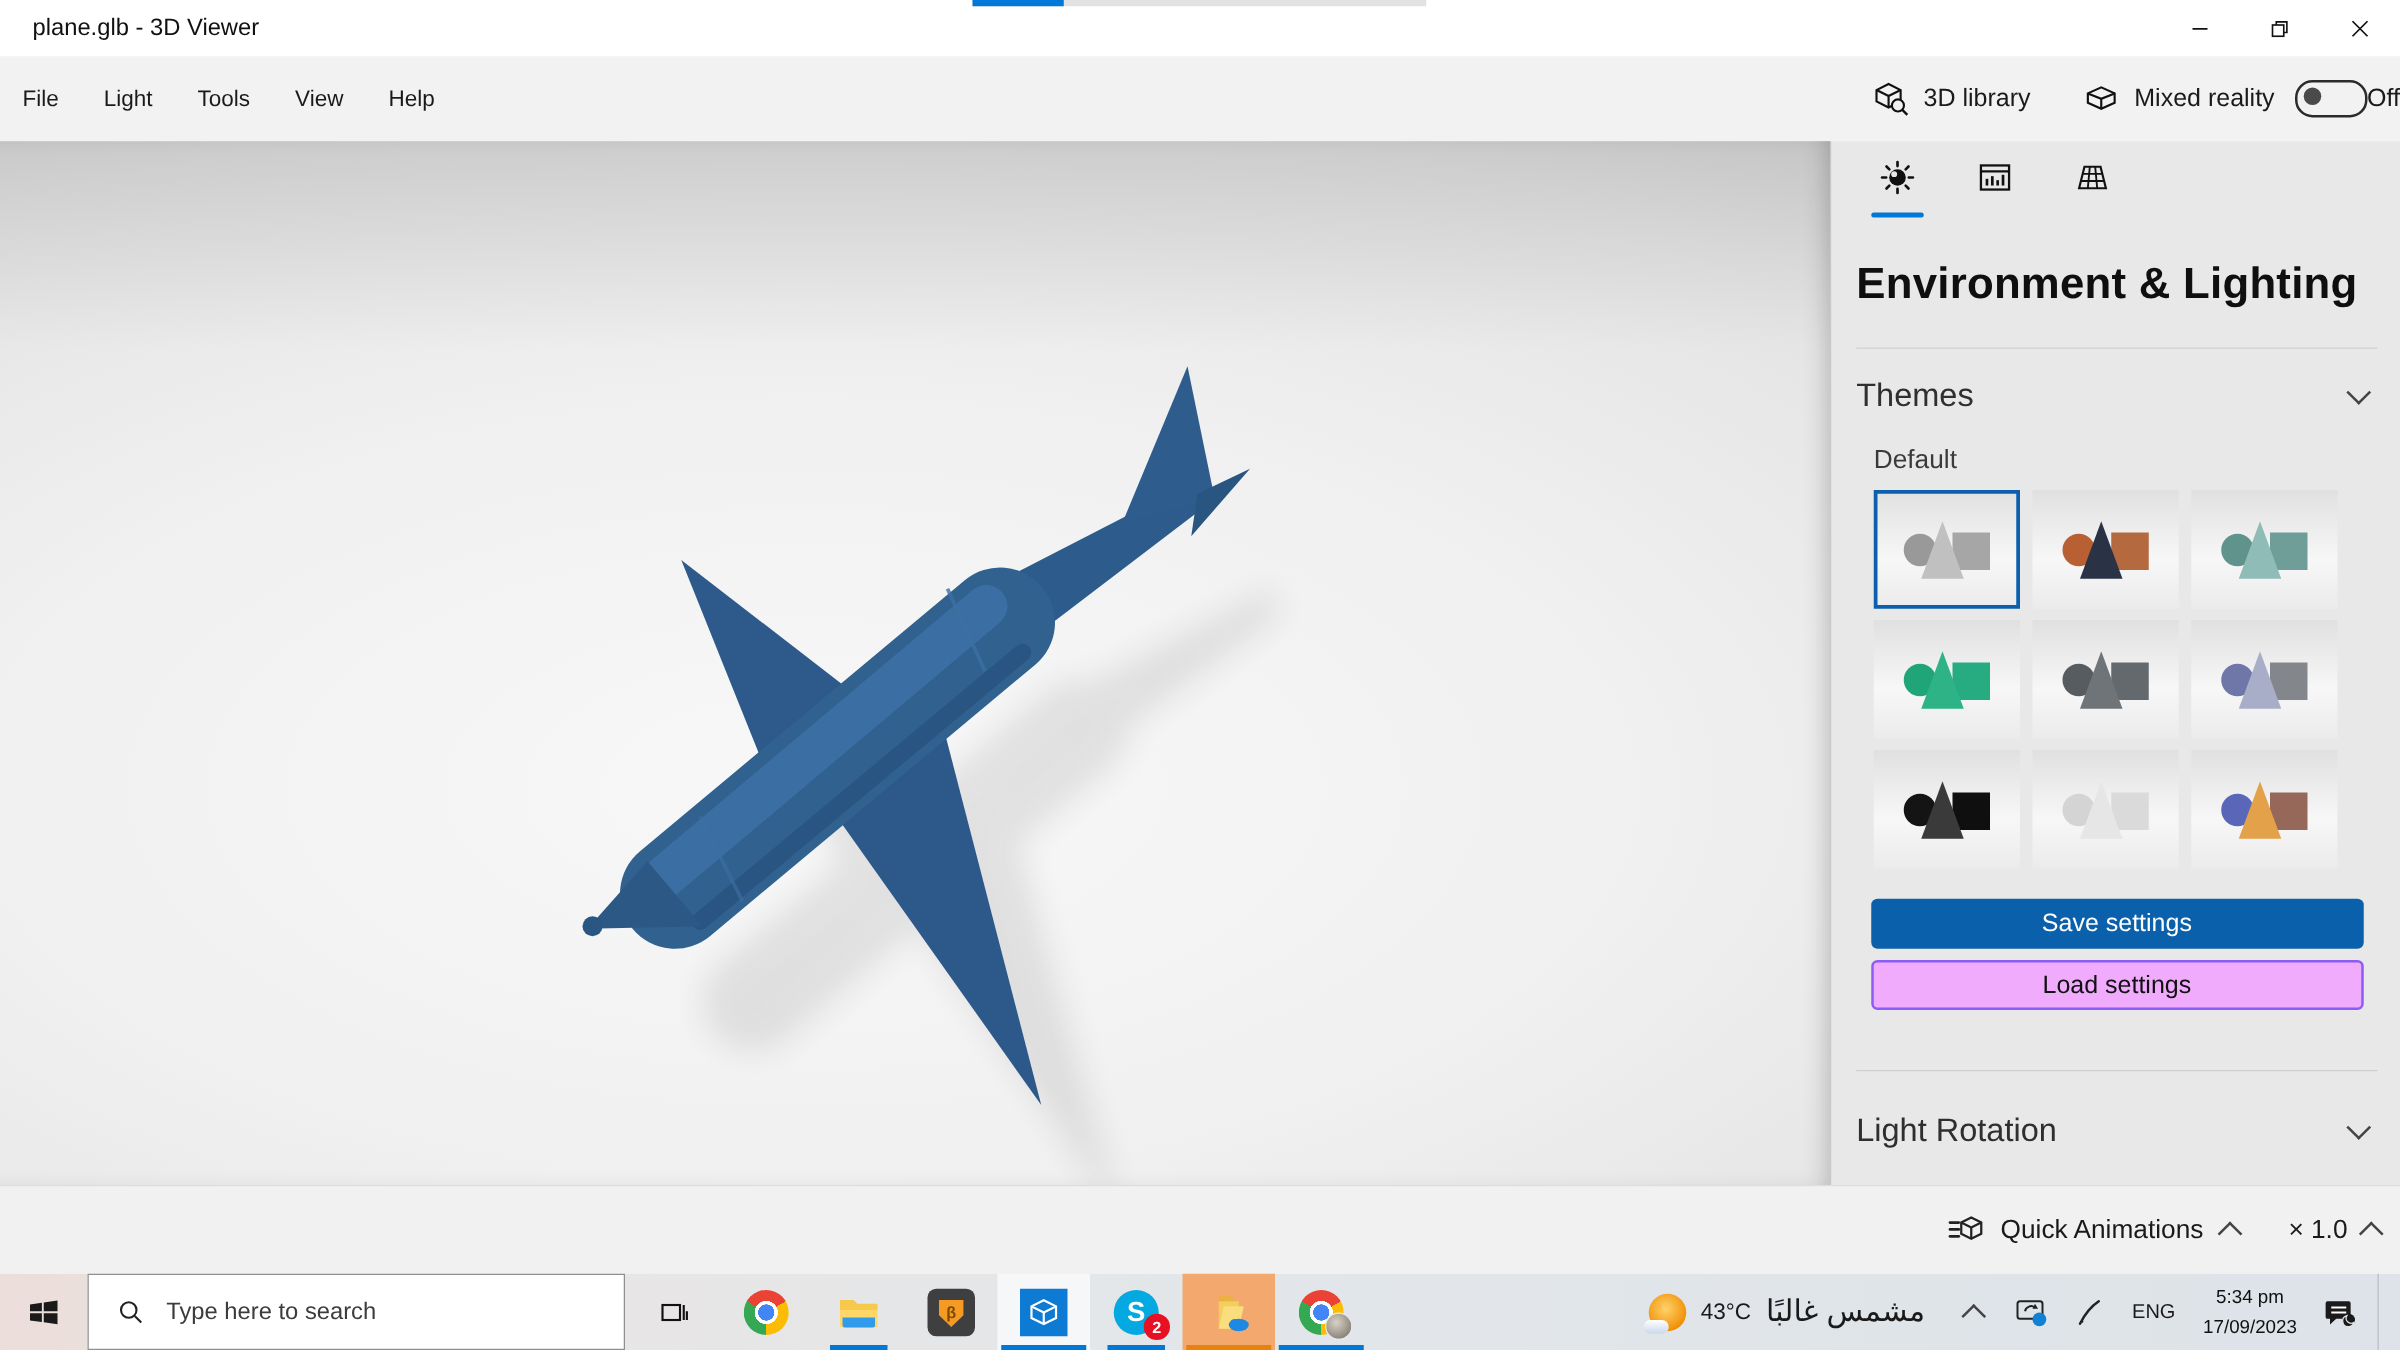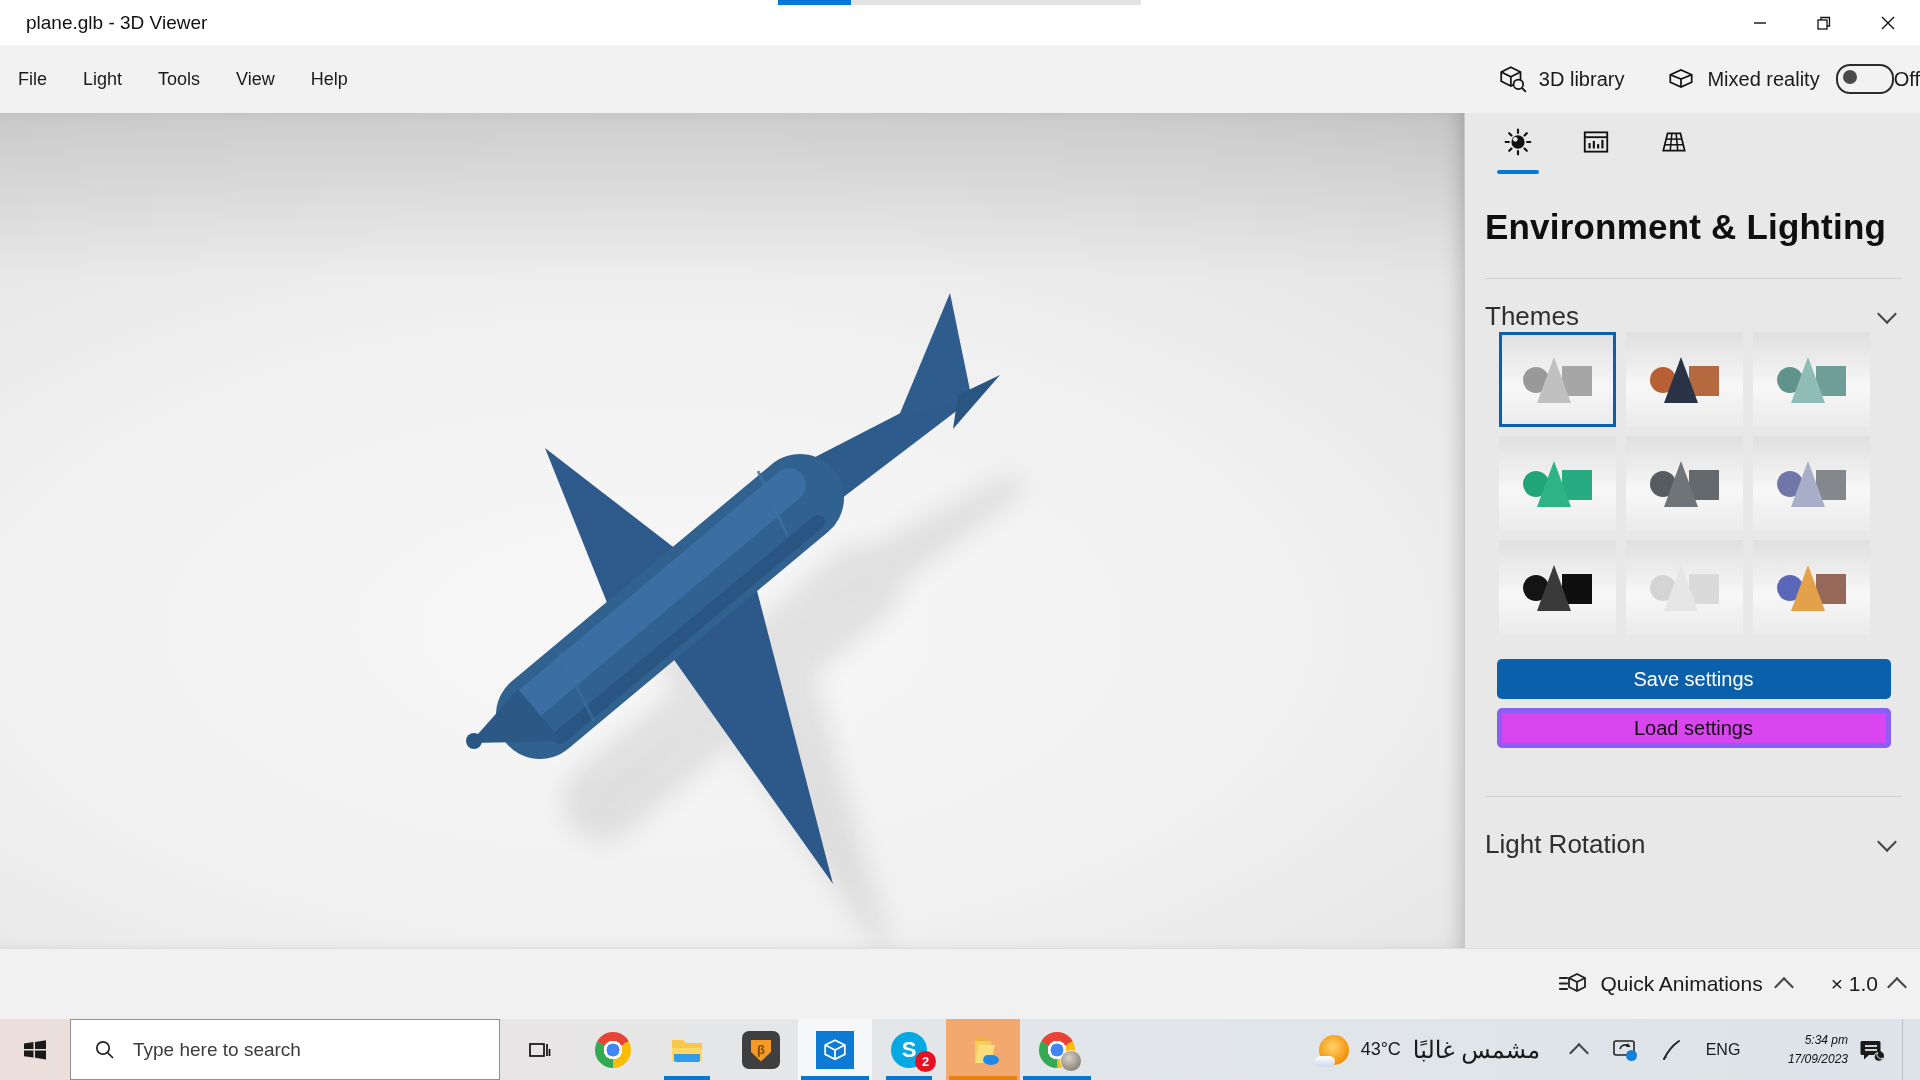--- a/index.html
+++ b/index.html
@@ -48,21 +48,21 @@
   .chev.up{transform:rotate(-135deg);margin-top:6px;}
   .default-label{font-size:21px;color:#3a3a3a;margin:24px 0 12px 14px;}
   .theme-grid{margin-left:14px;display:grid;grid-template-columns:repeat(3,117px);gap:9px 10px;}
   .theme{height:95px;background:linear-gradient(180deg,#e0e0e1,#f7f7f7 58%,#ebebeb);display:flex;align-items:center;justify-content:center;cursor:pointer;}
   .theme.selected{outline:3px solid var(--selected-border);outline-offset:-3px;}
   .t-sphere{width:26px;height:26px;border-radius:50%;background:var(--sphere);margin-right:-12px;}
   .t-cone{width:0;height:0;border-left:17px solid transparent;border-right:17px solid transparent;border-bottom:46px solid var(--cone);z-index:1;}
   .t-cube{width:30px;height:30px;background:var(--cube);margin-left:-9px;margin-top:2px;}
   .btn{display:block;width:394px;margin:0 auto;height:40px;border-radius:5px;font-size:20px;font-family:inherit;cursor:pointer;}
   .btn-save{background:var(--save);color:#fff;border:none;margin-top:24px;}
-  .btn-load{background:#d946ef;color:#111;border:5px solid #8b5cf6;margin-top:9px;}
+  .btn-load{background:#f0abfc;color:#111;border:2px solid #8b5cf6;margin-top:9px;}
   .divider2{margin-top:48px;}
   .light-head{margin-top:32px;}
 
   
   .playbar{position:absolute;top:948px;left:0;right:0;height:71px;background:#f1f1f1;border-top:1px solid #dedede;box-sizing:border-box;}
   .playbar-right{position:absolute;right:16px;top:0;height:70px;display:flex;align-items:center;font-size:21px;color:#1a1a1a;}
   .qa-icon{margin-right:12px;display:flex;}
   .qa-chev{margin-left:14px;}
   .zoom-label{margin-left:40px;}
   .zoom-chev{margin-left:12px;}
@@ -82,21 +82,21 @@
   .tb-app.attention{background:#f3a86d;}
   .ul{position:absolute;bottom:0;left:14px;right:14px;height:4px;background:var(--accent);}
   .ul.full{left:3px;right:3px;}
   .ul.orange{background:var(--attention);left:3px;right:3px;}
   .tray{margin-left:auto;display:flex;align-items:center;padding-right:8px;}
   .weather{display:flex;align-items:center;gap:12px;padding:0 16px;}
   .temp{font-size:18px;}
   .weather-ar{font-size:24px;direction:rtl;}
   .tray-item{width:46px;display:flex;align-items:center;justify-content:center;height:100%;}
   .eng{font-size:16px;width:58px;text-align:center;}
-  .clock{width:96px;text-align:right;font-size:12px;line-height:1.55;color:#111;font-style:italic;}
+  .clock{width:96px;text-align:center;font-size:15px;line-height:1.55;color:#111;}
   .show-desktop{width:9px;border-left:1px solid #b9bfc6;height:100%;margin-left:8px;}
 
   
   .chrome-ball{width:36px;height:36px;border-radius:50%;
     background:radial-gradient(circle at 50% 50%, #4285f4 0 25%, #fff 26% 36%, rgba(0,0,0,0) 37%),
                conic-gradient(from 60deg, #fbbc05 0 120deg, #34a853 0 240deg, #ea4335 0 360deg);}
   .avatar-mini{position:absolute;right:12px;bottom:8px;width:20px;height:20px;border-radius:50%;
     background:radial-gradient(circle at 40% 35%, #d8d2c6, #8e887e 70%, #6f6a62);border:1px solid #e8e8e8;}
   .app-dark{width:38px;height:38px;background:#3f3f3f;border-radius:7px;display:flex;align-items:center;justify-content:center;}
   .shield{width:20px;height:24px;background:#f59b23;clip-path:polygon(0 10%,100% 10%,100% 60%,50% 100%,0 60%);
@@ -252,20 +252,21 @@
   </div>
 
   <h1 class="h-env">Environment &amp; Lighting</h1>
   <div class="divider"></div>
 
   <div class="section-head">
     <span>Themes</span>
     <span class="chev down"></span>
   </div>
 
+  <div class="default-label">Default</div>
 
   <div class="theme-grid">
     <div class="theme selected" style="--sphere: #999999; --cone: #c0c0c0; --cube: #a6a6a6;">
       <span class="t-sphere"></span>
         <span class="t-cone"></span>
         <span class="t-cube"></span>
     </div>
     <div class="theme" style="--sphere: #b85f33; --cone: #2a3246; --cube: #b5693f;">
       <span class="t-sphere"></span>
         <span class="t-cone"></span>

